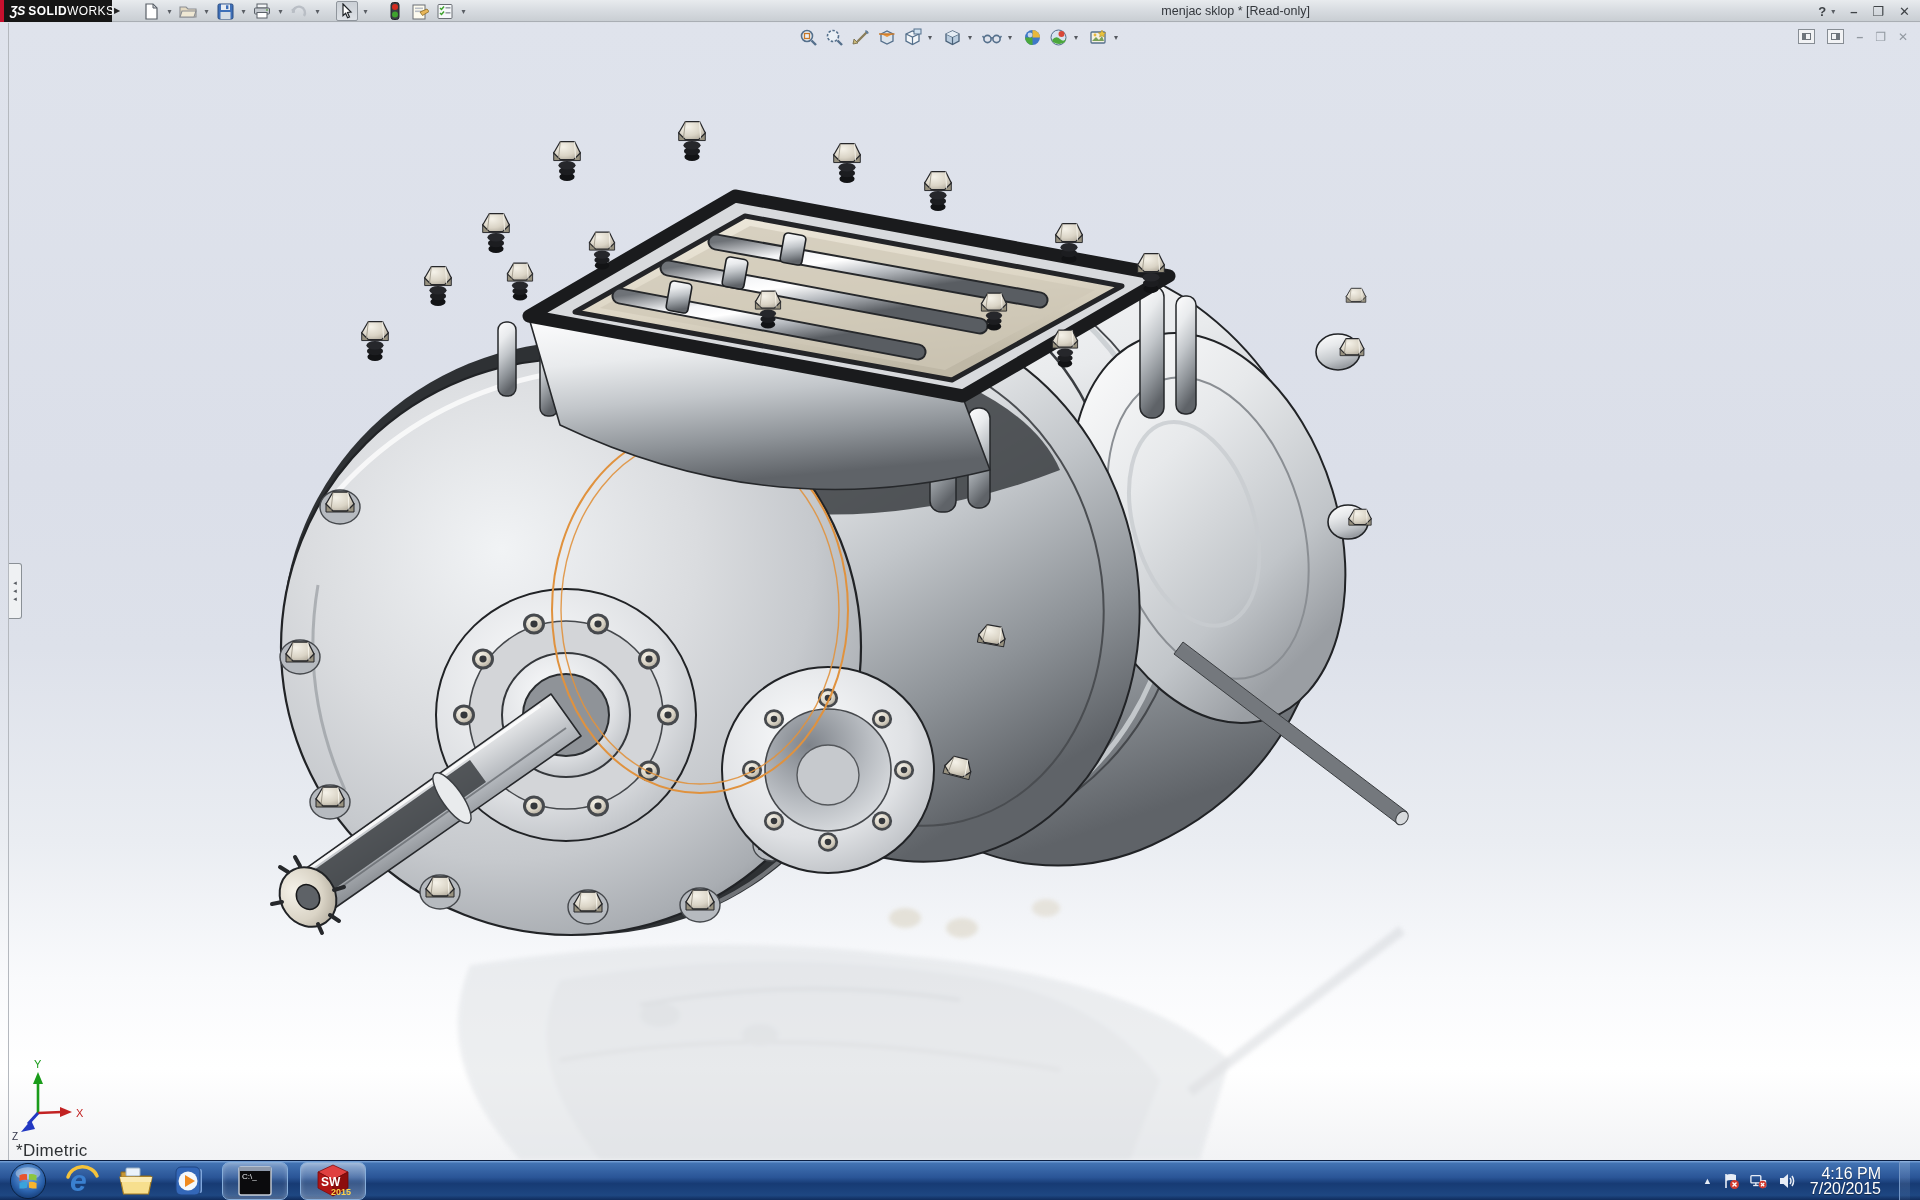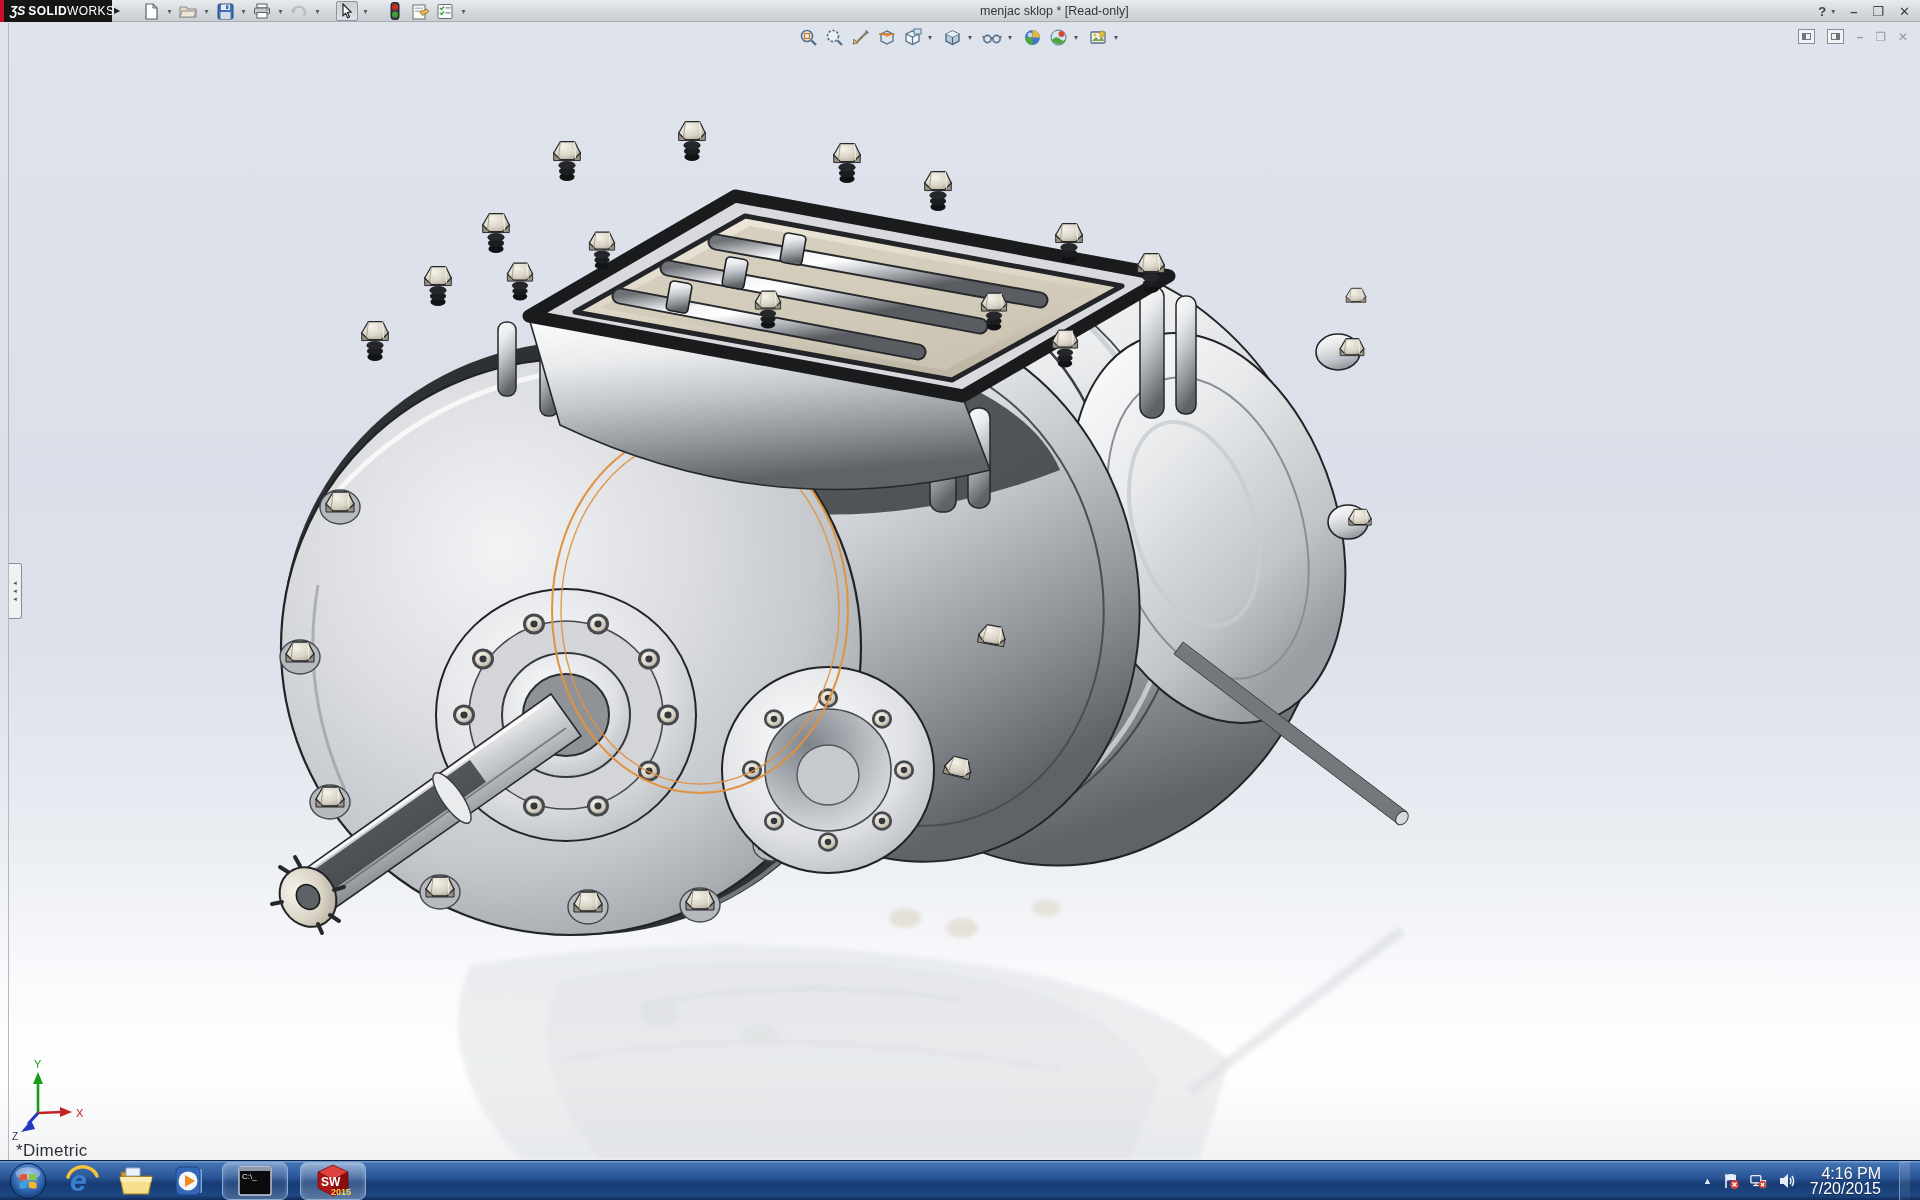--- a/index.html
+++ b/index.html
@@ -19,21 +19,21 @@
   #logo-arrow { position:absolute; left:114px; top:6px; font-size:8px; color:#222; }
   #main-toolbar { position:absolute; left:140px; top:0; height:22px;
     display:flex; align-items:center; gap:3px; }
   .tb-btn { width:22px; height:20px; display:flex; align-items:center;
     justify-content:center; border-radius:2px; }
   .tb-btn.pressed { background:linear-gradient(#CBD0D6,#DDE1E6);
     border:1px solid #8F959C; }
   .tb-dd { font-size:8px; color:#5A5E64; width:9px; text-align:center; }
   .tb-gap { width:8px; }
   #window-title { position:absolute; left:980px; top:0; width:330px; height:22px;
-    line-height:22px; text-align:left; font-size:12.5px; color:#33373C; }
+    line-height:22px; text-align:right; font-size:12.5px; color:#33373C; }
   #titlebar-controls { position:absolute; right:10px; top:0; height:22px;
     display:flex; align-items:center; gap:15px; color:#3F4347; font-size:13px; }
   #titlebar-controls span { cursor:default; }
   #help-dd { font-size:8px; color:#5A5E64; margin-left:-10px; }
 
   
   #viewport { position:absolute; left:0; top:23px; width:1920px; height:1137px;
     background:linear-gradient(180deg,#DFE3EC 0%,#DBDFE9 40%,#DDE1EA 55%,
       #EAEDF2 72%,#F9FAFC 84%,#FFFFFF 92%,#F2F3F5 100%); overflow:hidden; }
   #scene { position:absolute; left:0; top:0; width:1920px; height:1137px; }

